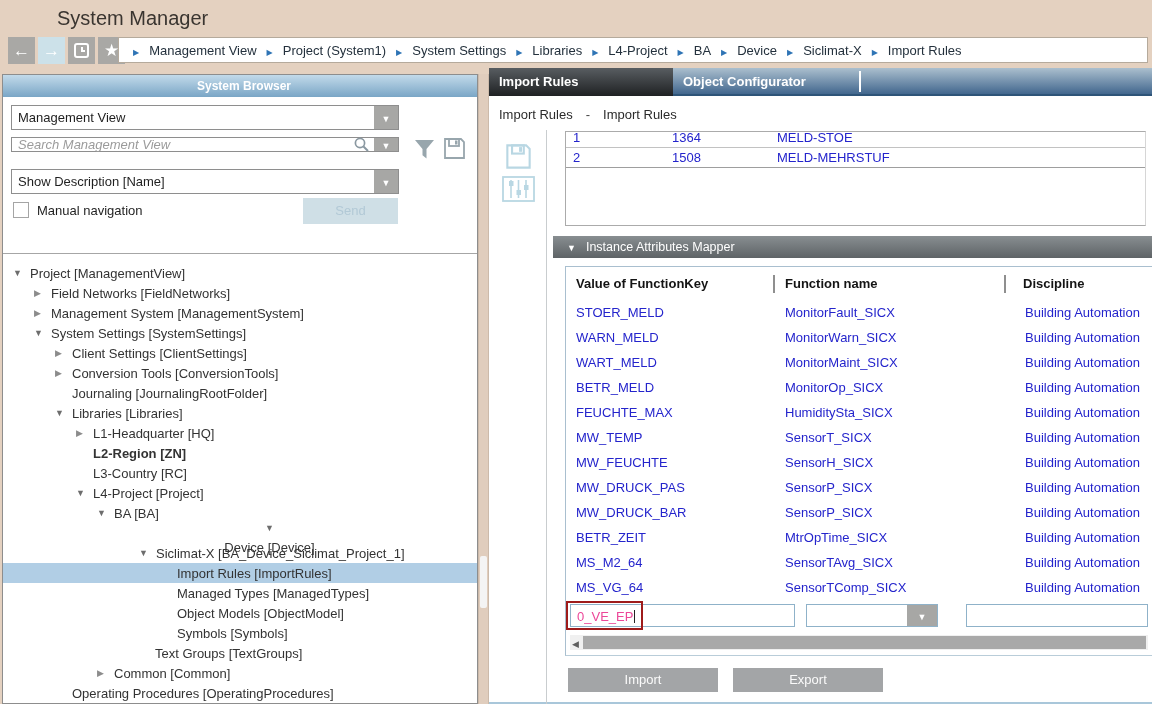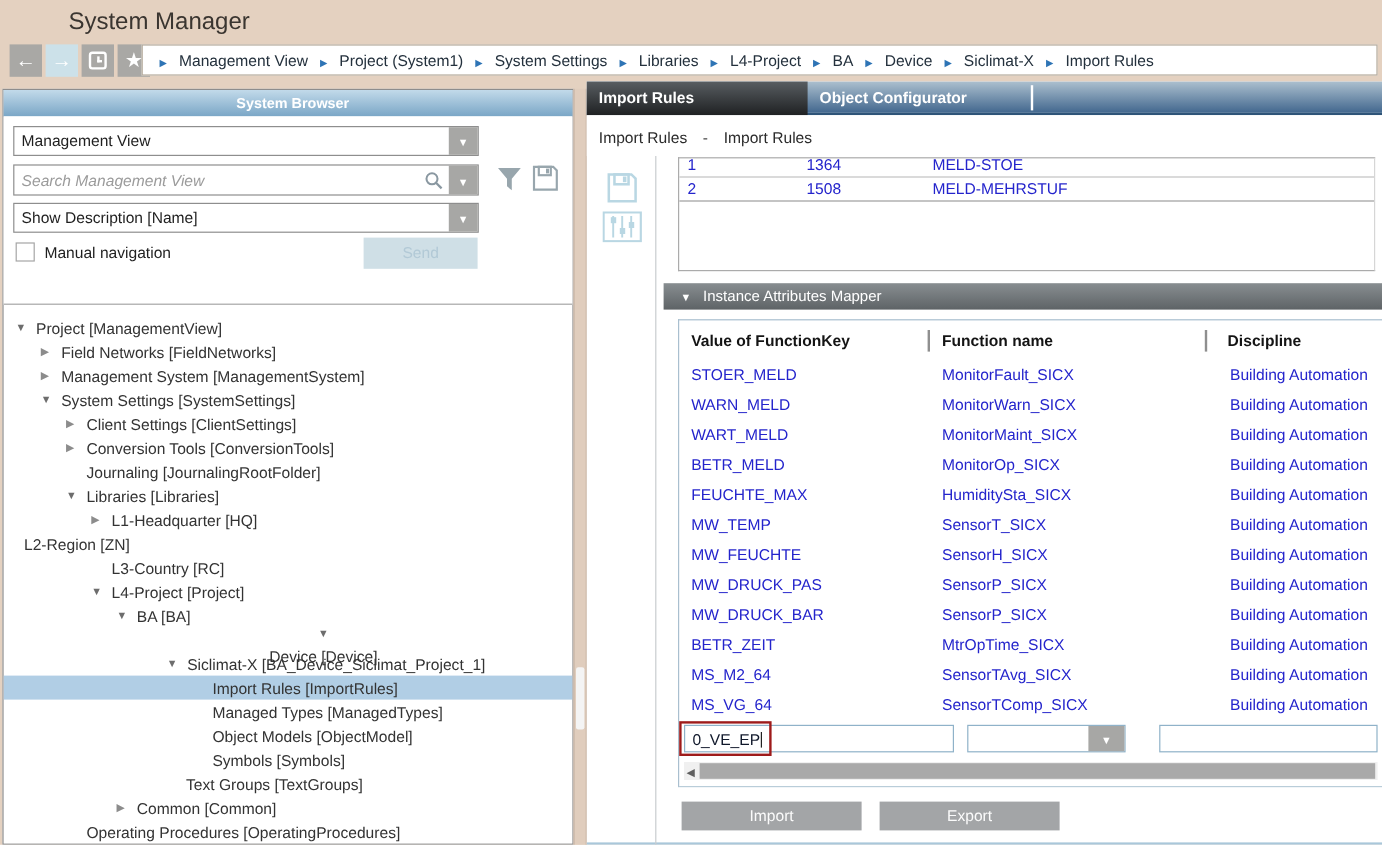--- a/index.html
+++ b/index.html
@@ -34,21 +34,21 @@
 
   
   .sysbrowser { position:absolute; left:2px; top:74px; width:476px; height:630px; background:#fff; border:1px solid #8d8d8d; }
   .sb-header { height:22px; background:linear-gradient(#c2daea,#7aa6c6); color:#fff; font-weight:bold; font-size:12px; padding:4px 0 0 8px;text-align:center; }
   .sb-controls { position:relative; height:157px; border-bottom:1px solid #a6a6a6; background:#fff; }
   .combo { position:absolute; left:8px; width:388px; height:25px; border:1px solid #8e8e8e; display:flex; background:#fff; }
   .combo .val { flex:1; font-size:13px; color:#1f1f1f; padding:4px 0 0 6px; white-space:nowrap; overflow:hidden; }
   .dbtn { width:24px; background:#a7a7a5; display:flex; align-items:center; justify-content:center; }
   .down-icon::before { content:"▼"; color:#fff; font-size:9px; }
   .combo1 { top:8px; } .combo2 { top:72px; }
-  .searchbox { position:absolute; left:8px; top:40px; width:388px; height:26px; border:1px solid #8e8e8e; display:flex; align-items:center; background:#fff; }
+  .searchbox { position:absolute; left:8px; top:40px; width:388px; height:15px; border:1px solid #8e8e8e; display:flex; align-items:center; background:#fff; }
   .search-val { flex:1; font-style:italic; color:#9b9b9b; font-size:13px; padding-left:6px; white-space:nowrap; overflow:hidden; }
   .searchbox .mag { margin-right:4px; display:flex; }
   .searchbox .dbtn { align-self:stretch; }
   .side-ico { position:absolute; display:flex; }
   .filter-pos { left:410px; top:42px; }
   .floppy-pos { left:440px; top:40px; }
   .chk { position:absolute; left:10px; top:105px; width:16px; height:16px; border:1px solid #a5a5a5; background:#fff; }
   .chk-label { position:absolute; left:34px; top:106px; font-size:13px; color:#1f1f1f; }
   .send-btn { position:absolute; left:300px; top:101px; width:95px; height:26px; background:#cfdfe6; color:#b2c9d6;
               font-size:13px; text-align:center; line-height:26px; }
@@ -89,21 +89,21 @@
   .mapbar .tri::before { content:"▼"; font-size:9px; margin:0 10px 0 14px; color:#fff; }
   .maptable { position:absolute; left:76px; top:198px; width:587px; height:390px; background:#fff;
               border-top:1px solid #a9bfcf; border-left:1px solid #a9bfcf; border-bottom:1px solid #b9cdd9; }
   .mt-head { height:33px; display:flex; align-items:center; font-weight:bold; font-size:13px; color:#141414; }
   .mh-sep { width:2px; height:18px; background:#8f8f8f; }
   .mh1 { width:207px; padding-left:10px; } .mh2 { width:229px; padding-left:10px; } .mh3 { flex:1; padding-left:17px; }
   .mt-row { height:25px; display:flex; align-items:center; font-size:13px; color:#2424cc; }
   .mr1 { width:209px; padding-left:10px; } .mr2 { width:231px; padding-left:10px; } .mr3 { flex:1; padding-left:19px; }
   .mt-newrow { position:relative; height:27px; margin-top:2px; }
   .nr-input { position:absolute; left:4px; top:2px; width:225px; height:23px; border:1px solid #8fb2c9; background:#fff;
-              font-size:13px; color:#0f172a; padding:4px 0 0 6px; }
+              font-size:13px; color:#ec4899; padding:4px 0 0 6px; }
   .caret { display:inline-block; width:1px; height:13px; background:#222; margin-left:1px; vertical-align:-2px; }
   .nr-redbox { position:absolute; left:0; top:-1px; width:77px; height:29px; border:2px solid #9e1b1b; pointer-events:none; }
   .nr-combo { position:absolute; left:240px; top:2px; width:132px; height:23px; border:1px solid #8fb2c9; background:#fff; display:flex; }
   .nr-combo .fill { flex:1; } .nr-combo .dbtn { width:30px; }
   .nr-field3 { position:absolute; left:400px; top:2px; width:182px; height:23px; border:1px solid #8fb2c9; background:#fff; }
   .mt-hscroll { position:absolute; left:4px; top:368px; width:578px; height:15px; background:#f0f0f0; display:flex; align-items:center; }
   .hs-arrow::before { content:"◀"; font-size:9px; color:#5f5f5f; margin:0 4px 0 2px; }
   .hs-thumb { flex:1; height:13px; background:#a9a9a9; margin-right:2px; }
 
   .act-btn { position:absolute; top:600px; width:150px; height:24px; background:#a3a5a7; color:#fbfbfb;
@@ -267,21 +267,21 @@
       <div class="tree-row arrow-open" style="padding-left: 52px;">
         <span class="tree-arrow"></span>
         <span class="tree-label">Libraries [Libraries]</span>
       </div>
 
       <div class="tree-row arrow-closed" style="padding-left: 73px;">
         <span class="tree-arrow"></span>
         <span class="tree-label">L1-Headquarter [HQ]</span>
       </div>
 
-      <div class="tree-row arrow-none" style="">
+      <div class="tree-row arrow-none" style="padding-left: 73px; font-weight: bold;">
         <span class="tree-arrow"></span>
         <span class="tree-label">L2-Region [ZN]</span>
       </div>
 
       <div class="tree-row arrow-none" style="padding-left: 73px;">
         <span class="tree-arrow"></span>
         <span class="tree-label">L3-Country [RC]</span>
       </div>
 
       <div class="tree-row arrow-open" style="padding-left: 73px;">

